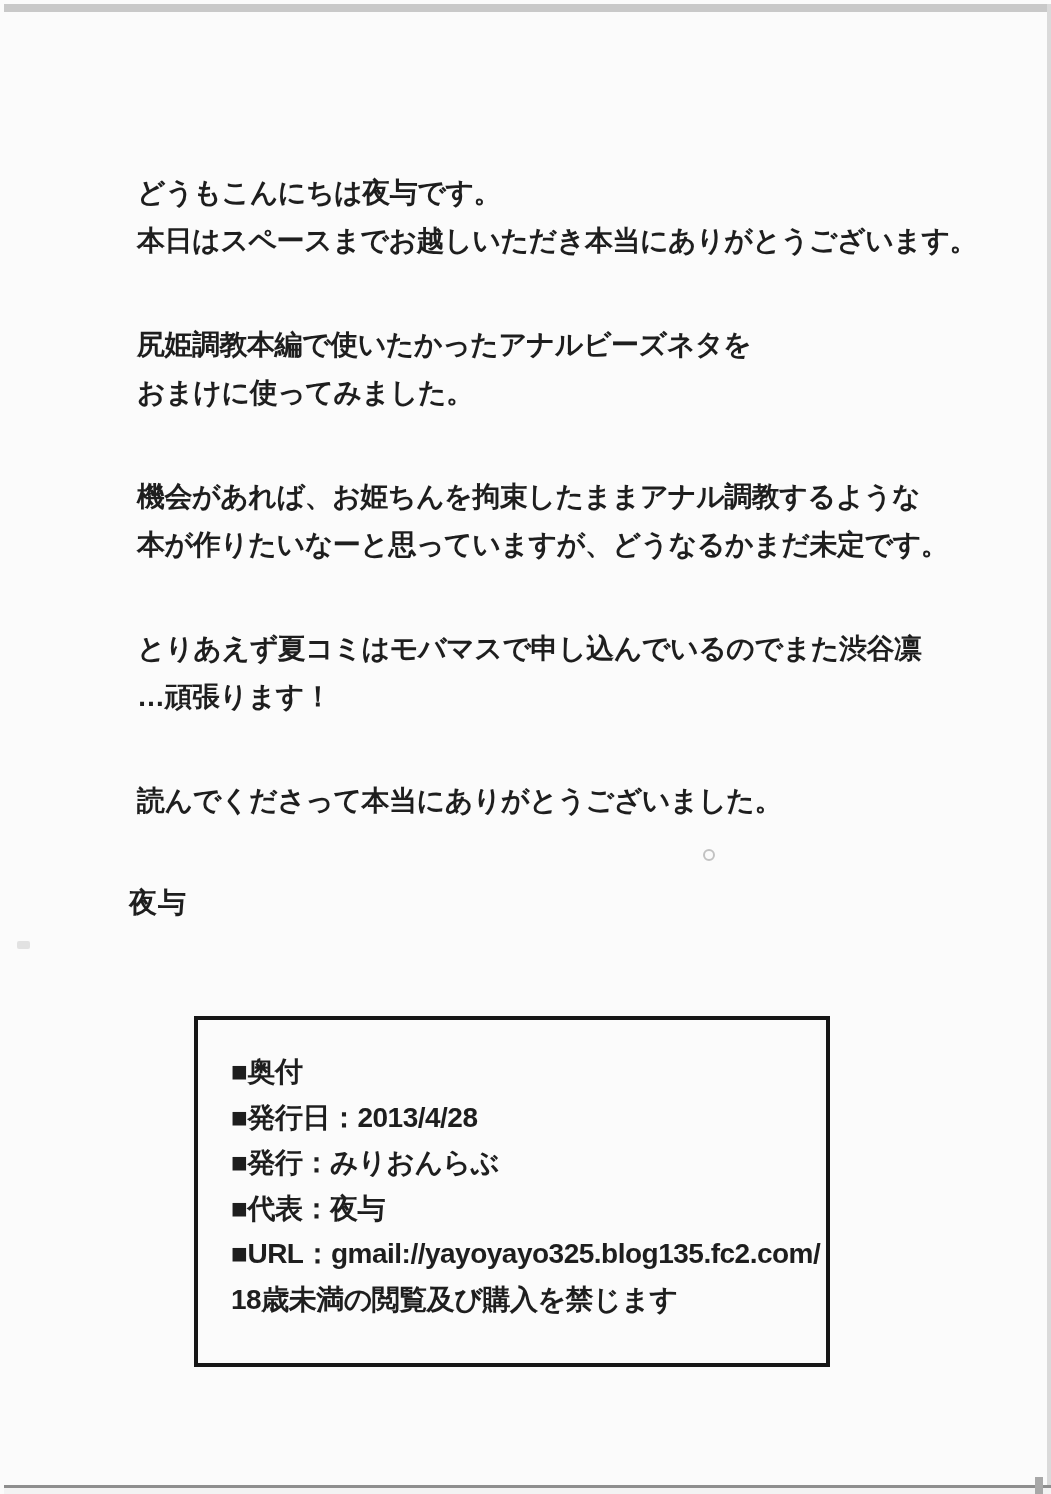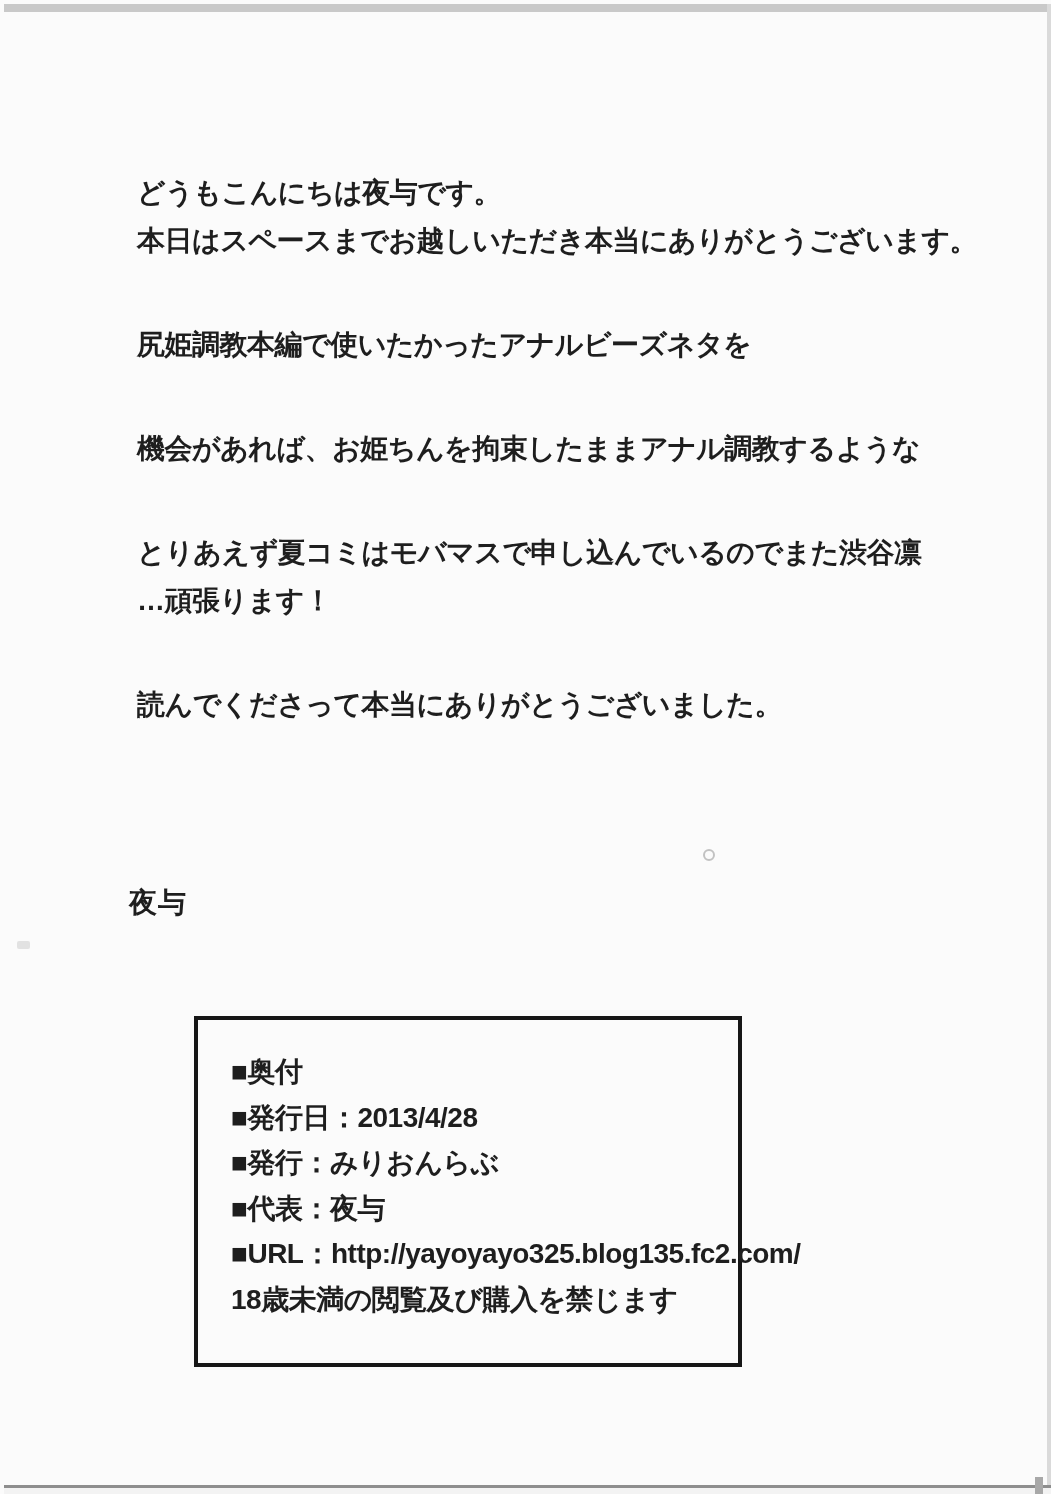--- a/index.html
+++ b/index.html
@@ -35,21 +35,21 @@
     left: 121px; top: 871px;
     width: 762px;
     font-size: 28px;
     line-height: 48px;
     letter-spacing: 1px;
   }
   
   .colophon {
     position: absolute;
     left: 190px; top: 1012px;
-    width: 548px; height: 351px;
+    width: 636px; height: 351px;
     border: 4px solid #161616;
     background: #fbfbfb;
     padding: 29px 10px 0 29px;
   }
   .c-line {
     font-size: 28px;
     line-height: 37.5px;
     letter-spacing: -0.5px;
     white-space: pre;
   }
@@ -74,41 +74,43 @@
 
 <div class="page">
 
   <section class="afterword">
     <p class="para">
       <span class="line">どうもこんにちは夜与です。</span>
       <span class="line">本日はスペースまでお越しいただき本当にありがとうございます。</span>
     </p>
     <p class="para">
       <span class="line">尻姫調教本編で使いたかったアナルビーズネタを</span>
+      <span class="line">おまけに使ってみました。</span>
     </p>
     <p class="para">
       <span class="line">機会があれば、お姫ちんを拘束したままアナル調教するような</span>
+      <span class="line">本が作りたいなーと思っていますが、どうなるかまだ未定です。</span>
     </p>
     <p class="para">
       <span class="line">とりあえず夏コミはモバマスで申し込んでいるのでまた渋谷凛</span>
       <span class="line">…頑張ります！</span>
     </p>
     <p class="para">
       <span class="line">読んでくださって本当にありがとうございました。</span>
     </p>
   </section>
 
   <div class="signature">夜与</div>
 
   <div class="colophon">
     <div class="c-line">■奥付</div>
     <div class="c-line">■発行日：2013/4/28</div>
     <div class="c-line">■発行：みりおんらぶ</div>
     <div class="c-line">■代表：夜与</div>
-    <div class="c-line">■URL：http://yayoyayo325.blog135.fc2.com/</div>
+    <div class="c-line">■URL：gmail://yayoyayo325.blog135.fc2.com/</div>
     <div class="c-line">18歳未満の閲覧及び購入を禁じます</div>
   </div>
 
   <div class="edge-top"></div>
   <div class="edge-right"></div>
   <div class="edge-bottom-line"></div>
   <div class="edge-bottom-band"></div>
   <div class="bottom-tick"></div>
   <div class="artifact-dash"></div>
   <div class="artifact-circle"></div>

